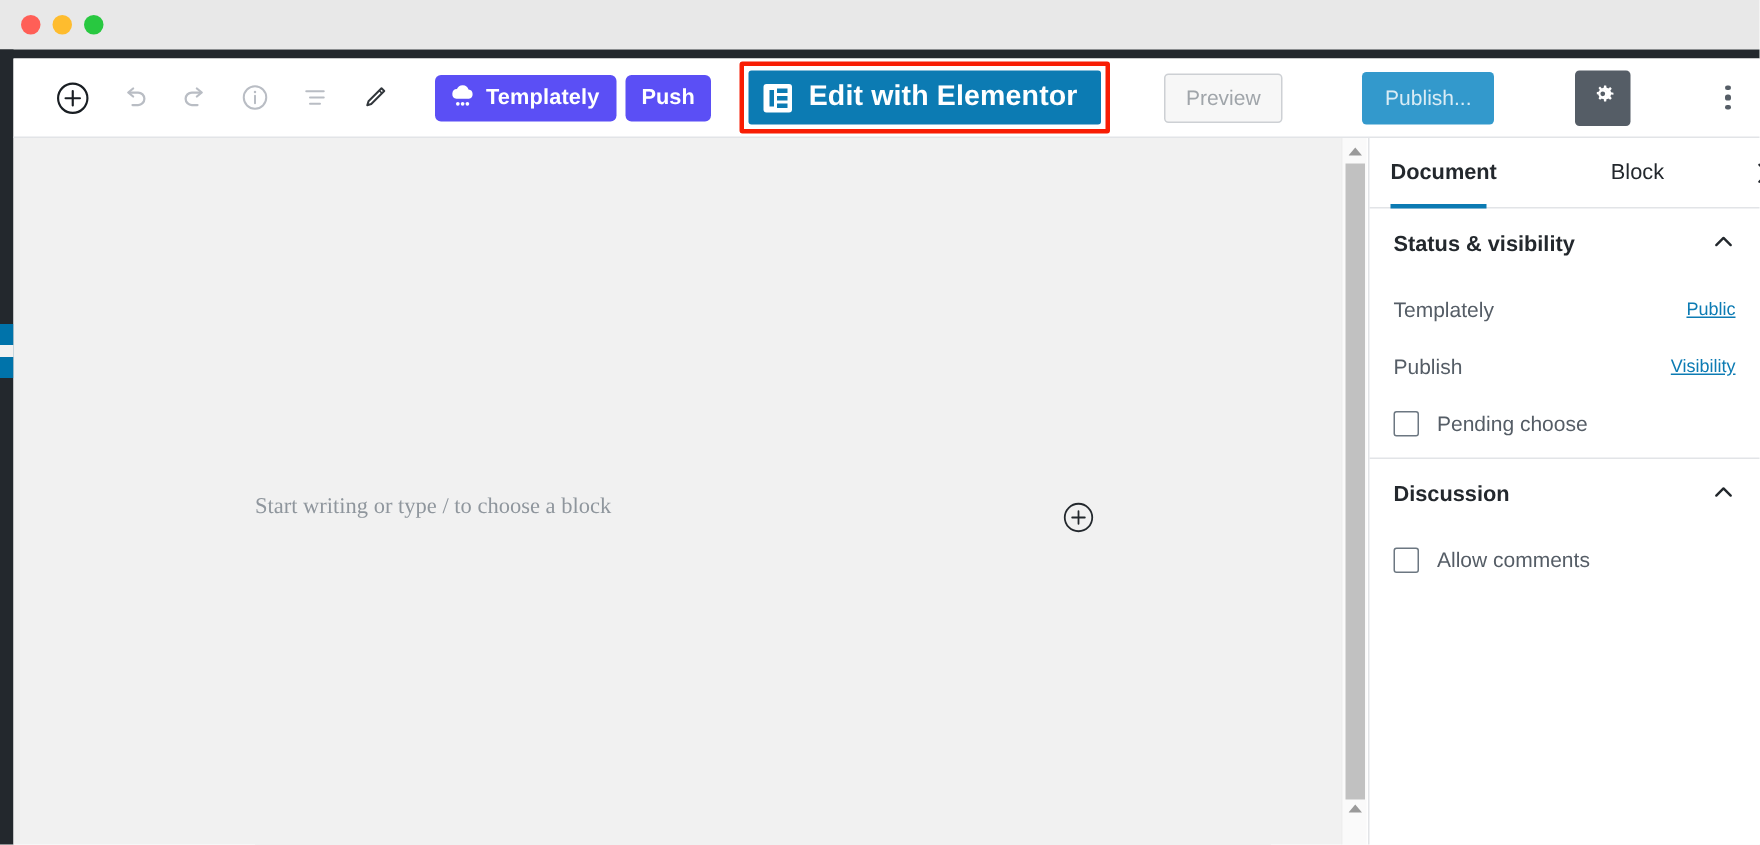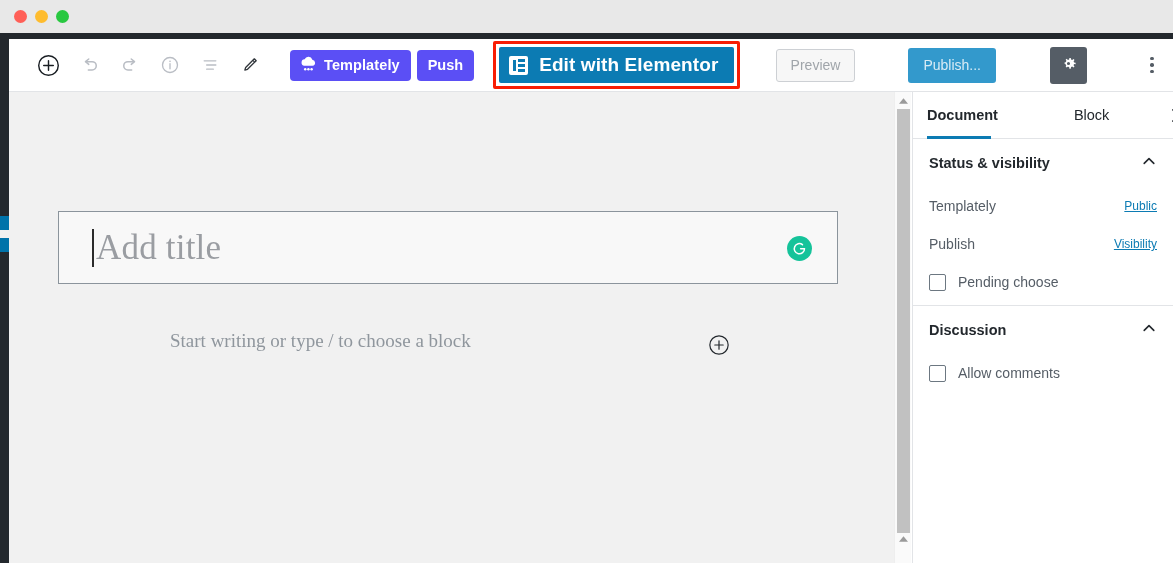--- a/index.html
+++ b/index.html
@@ -206,21 +206,21 @@
     position: absolute; right: 25px; top: 24px;
     width: 25px; height: 25px;
     border-radius: 50%;
     background: #15c39a;
     display: flex; align-items: center; justify-content: center;
     cursor: pointer;
   }
   #block-placeholder {
     position: absolute; left: 161px; top: 238px;
     font-family: "Liberation Serif", serif;
-    font-size: 19px;
+    font-size: 15px;
     color: #8f969d;
   }
   #block-inserter {
     position: absolute; left: 697px; top: 240px;
     width: 26px; height: 26px;
     display: flex; align-items: center; justify-content: center;
     cursor: pointer;
   }
 
   
@@ -430,30 +430,20 @@
     <div id="more-menu-btn">
       <i></i>
         <i></i>
         <i></i>
     </div>
   </div>
 </div>
 
 <div id="editor-canvas">
 
-  <div id="title-field">
-    <div id="title-caret"></div>
-    <div id="title-placeholder">Add title</div>
-    <div id="grammarly-badge">
-      <svg width="17" height="17" viewBox="0 0 24 24">
-        <path d="M19 12.2 A7.2 7.2 0 1 1 16.2 6.6" fill="none" stroke="#ffffff" stroke-width="2.1" stroke-linecap="round"></path>
-        <path d="M19 12.2 H13.6" stroke="#ffffff" stroke-width="2.1" stroke-linecap="round"></path>
-      </svg>
-    </div>
-  </div>
 
   <div id="block-placeholder">Start writing or type / to choose a block</div>
 
   <div id="block-inserter">
     <svg width="22" height="22" viewBox="0 0 24 24">
       <circle cx="12" cy="12" r="10" fill="none" stroke="#23282d" stroke-width="1.3"></circle>
       <path d="M12 7.4 V16.6 M7.4 12 H16.6" stroke="#23282d" stroke-width="1.3" stroke-linecap="round"></path>
     </svg>
   </div>
 </div>

